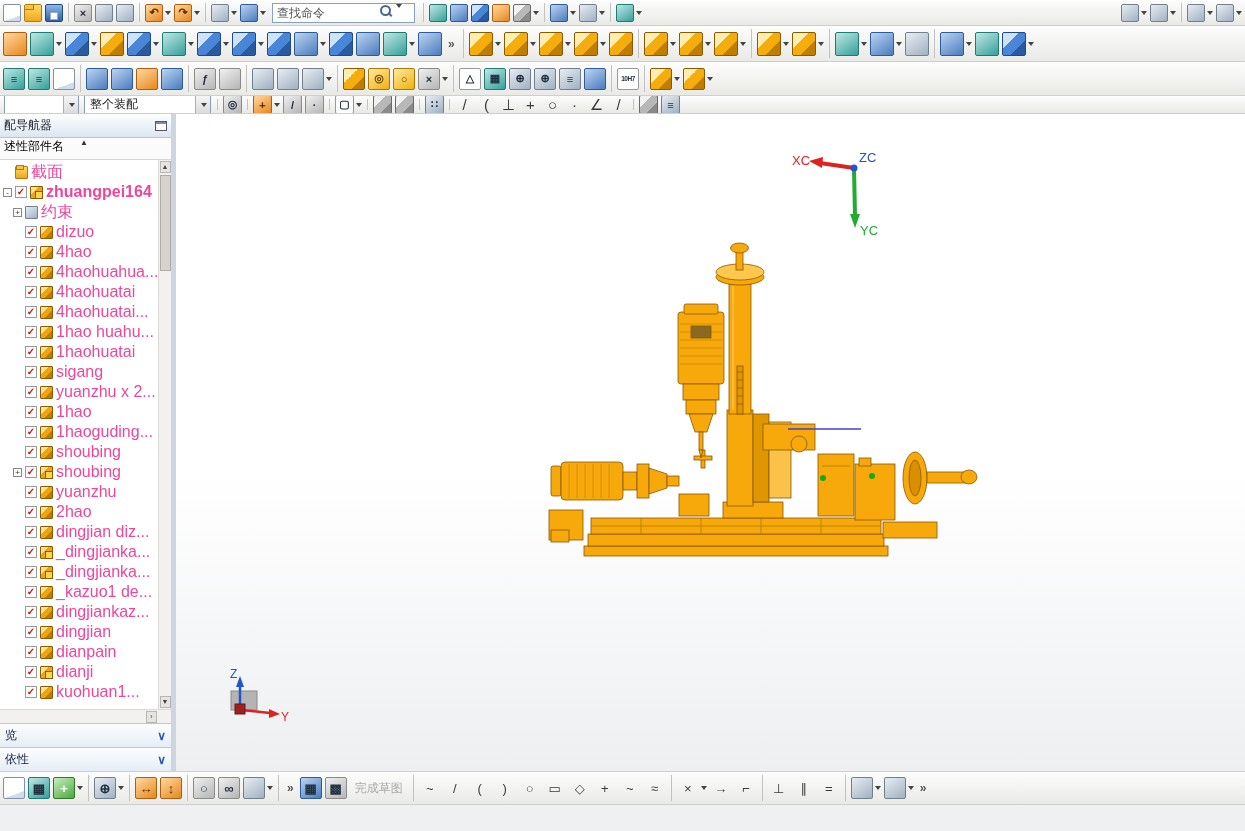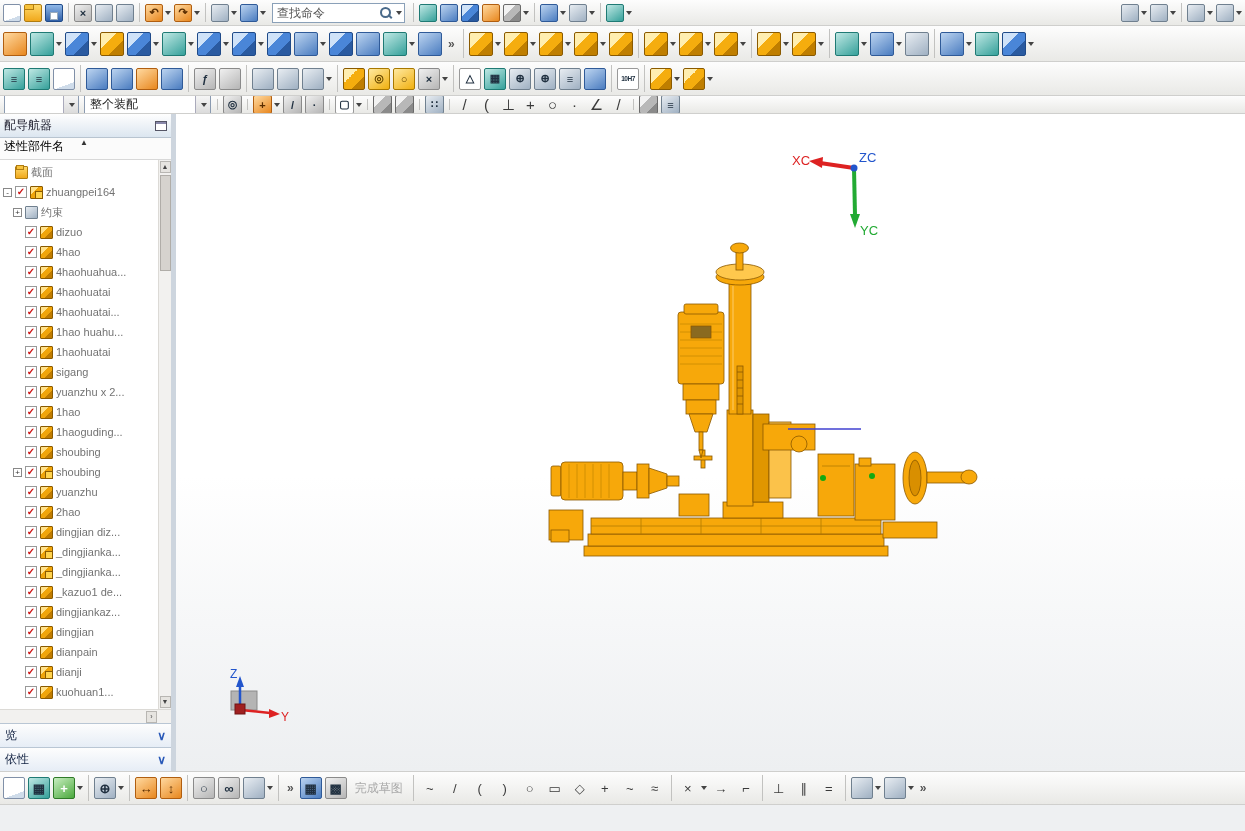--- a/index.html
+++ b/index.html
@@ -36,21 +36,21 @@
   .ic.ycube{background:linear-gradient(135deg,#ffeeb0 0 35%,#f5ad0e 35% 68%,#bf7e00 68%);border-color:#8a5a00}
   .ic.bcube{background:linear-gradient(135deg,#cfe2f8 0 35%,#4a86d8 35% 68%,#2a5aa0 68%);border-color:#1f4a88}
   .ic.gcube{background:linear-gradient(135deg,#f2f2f2 0 35%,#b8b8b8 35% 68%,#8a8a8a 68%);border-color:#6a6a6a}
   .ic.page{background:linear-gradient(160deg,#ffffff 75%,#cfdcea 75%);border-color:#8090a8}
   .ic.folder{background:linear-gradient(#ffd96a,#f0a81c);border-color:#b07c10}
   .ic.folder::before{content:"";position:absolute;top:-1px;left:-1px;width:8px;height:4px;background:#f7c23c;border:1px solid #b07c10}
   .ic.disk{background:linear-gradient(#8fb8e8,#3060a8);border-color:#1f4a88}
   .ic.disk::after{content:"";position:absolute;bottom:1px;left:4px;right:4px;height:6px;background:#fff;border:1px solid #9ab}
   .ic.glyph{background:transparent;border:none;color:#3a3a3a;font-size:15px;font-weight:normal}
 
-  .search{display:flex;align-items:center;border:1px solid #8aa0b8;background:#fff;height:20px;margin:0 4px;padding-right:2px}
+  .search{display:flex;border:1px solid #8aa0b8;background:#fff;height:20px;margin:0 4px;padding-right:12px}
   .sinput{border:none;outline:none;width:104px;font-family:"Liberation Sans",sans-serif;font-size:12px;color:#444;padding:0 4px;background:transparent}
   .sinput::placeholder{color:#555}
   .mag{position:relative;width:13px;height:13px;margin:0 2px}
   .mag::before{content:"";position:absolute;top:1px;left:1px;width:7px;height:7px;border:2px solid #4a6a8a;border-radius:50%}
   .mag::after{content:"";position:absolute;bottom:0;right:1px;width:2px;height:5px;background:#4a6a8a;transform:rotate(-45deg)}
 
   .combo{display:flex;align-items:stretch;height:22px;background:#fff;border:1px solid #8a9ab0;margin:0 2px}
   .cval{display:flex;align-items:center;padding:0 5px;min-width:58px;color:#222;white-space:nowrap}
   .combo.wide .cval{min-width:110px}
   .cbtn{width:15px;background:linear-gradient(#f7f7f7,#d8d8d8);border-left:1px solid #aab;display:flex;align-items:center;justify-content:center}
@@ -59,31 +59,31 @@
   #main{display:flex;height:657px;overflow:hidden}
   #left{width:176px;background:#fff;border-right:5px solid #cdd5de;display:flex;flex-direction:column;overflow:hidden}
   .ph{height:24px;background:linear-gradient(#fefefe,#dce6f0);display:flex;align-items:center;padding:0 4px;border-bottom:1px solid #b8c4d0;color:#1a1a2a;white-space:nowrap}
   .float{margin-left:auto;width:12px;height:10px;border:1px solid #556;background:#fff;box-shadow:inset 0 2px 0 #88a}
   .colh{height:22px;display:flex;align-items:flex-start;padding:0 4px;border-bottom:1px solid #d8d8d8;background:#fbfbfb;white-space:nowrap}
   .sort{margin-left:16px;font-size:8px;color:#333}
   .treewrap{flex:1;position:relative;overflow:hidden}
   .tree{position:absolute;inset:0 13px 0 0;overflow:hidden;padding-top:2px}
   .trow{height:20px;display:flex;align-items:center;gap:3px;padding-left:3px;white-space:nowrap}
   .trow.child{padding-left:13px}
-  .trow.bold .tlabel{font-weight:normal}
+  .trow.bold .tlabel{font-weight:bold}
   .exp{flex:0 0 9px;width:9px;height:9px;border:1px solid #888;background:#fff;font-size:8px;line-height:7px;text-align:center;color:#333}
   .exp.empty{border:none;background:transparent}
   .cb{flex:0 0 12px;width:12px;height:12px;border:1px solid #999;background:#fff;color:#cc1111;font-size:10px;line-height:10px;text-align:center;font-weight:bold}
   .ticon{flex:0 0 13px;width:13px;height:13px;border-radius:1px}
   .ticon.part,.ticon.assembly{background:linear-gradient(135deg,#ffe18a 0 32%,#f0a50a 32% 68%,#c07c00 68%);border:1px solid #8a5a00;position:relative}
   .ticon.assembly::after{content:"";position:absolute;right:-1px;bottom:-1px;width:6px;height:6px;background:#ffd34d;border:1px solid #8a5a00}
   .ticon.folder{background:linear-gradient(#ffd96a,#f0a81c);border:1px solid #b07c10;position:relative}
   .ticon.folder::before{content:"";position:absolute;top:-2px;left:0;width:6px;height:3px;background:#f7c23c;border:1px solid #b07c10}
   .ticon.constraints{background:linear-gradient(145deg,#e8edf2,#9fb0c2);border:1px solid #70808f;font-size:8px;line-height:11px;text-align:center;color:#a03030}
-  .tlabel{font-size:11px;color:#737373}
+  .tlabel{font-size:16px;color:#ec4899}
   .vscroll{position:absolute;top:0;right:0;bottom:0;width:13px;background:#f2f1ef;border-left:1px solid #dcdad6;display:flex;flex-direction:column;align-items:center;padding:1px}
   .sbtn{width:11px;height:12px;background:#e6e4e0;border:1px solid #b8b6b2;font-size:7px;line-height:10px;text-align:center;color:#444}
   .strack{flex:1;width:11px;position:relative}
   .sthumb{position:absolute;top:2px;left:0;width:11px;height:96px;background:#d6d3ce;border:1px solid #b0ada8}
   .hscroll{height:14px;border-top:1px solid #dcdad6;background:#f2f1ef;display:flex;justify-content:flex-end;align-items:center;padding:0 14px 0 2px}
   .section{height:24px;border-top:1px solid #b9c6d4;display:flex;align-items:center;padding:0 5px;background:linear-gradient(#fdfdfd,#e6edf6);color:#102040;white-space:nowrap}
   .chev{margin-left:auto;color:#2858b8;font-weight:bold;font-size:12px}
 
   #viewport{flex:1;position:relative;background:linear-gradient(#ffffff 55%,#edeff1);overflow:hidden}
   #viewport svg{position:absolute;inset:0}

